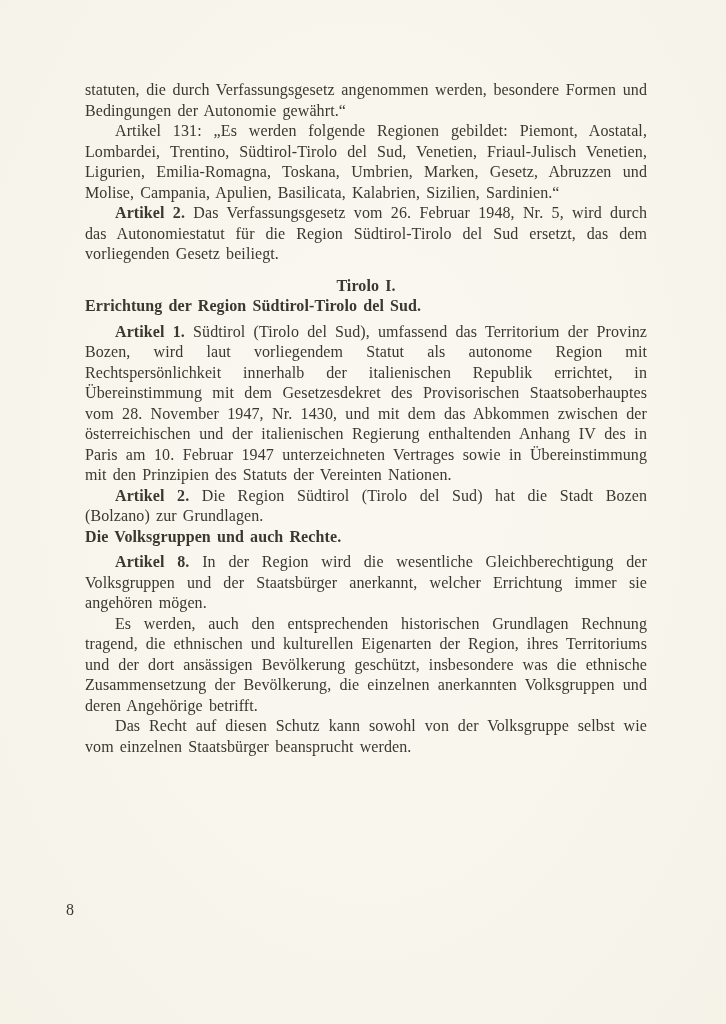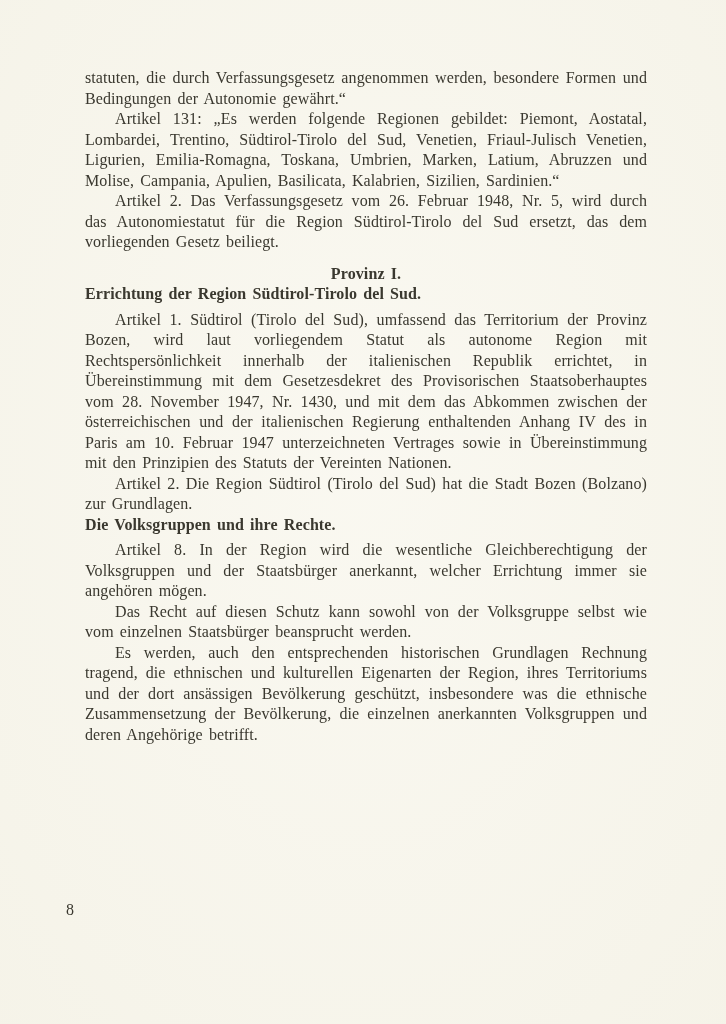--- a/index.html
+++ b/index.html
@@ -12,34 +12,34 @@
     font-family: "Liberation Serif", serif;
   }
   .page {
     position: absolute;
     inset: 0;
     background: radial-gradient(ellipse at 50% 45%, rgba(255,255,255,0.25) 0%, rgba(240,238,226,0.35) 100%);
   }
   .page-text {
     position: absolute;
     left: 85px;
-    top: 68px;
+    top: 80px;
     width: 562px;
   }
   .page-text p {
     margin: 0;
     font-size: 16px;
     line-height: 20.5px;
     text-align: justify;
     color: #3a382f;
     word-spacing: 2px;
     letter-spacing: 0.1px;
   }
   .page-text p.indent { text-indent: 30px; }
-  .lead { font-weight: normal; }
+  .lead { font-weight: bold; }
   .chapter-heading {
     text-align: center !important;
     font-weight: bold;
     margin-top: 11px !important;
   }
   .section-heading {
     text-align: center;
     font-weight: bold;
     margin-bottom: 5px !important;
   }
@@ -50,25 +50,25 @@
     font-size: 16px;
     color: #3a382f;
   }
 </style>
 </head>
 <body style="background: rgb(248, 246, 236);">
 
 <div class="page">
   <div class="page-text" style="color: rgb(58, 56, 47);">
       <p class="par">statuten, die durch Verfassungsgesetz angenommen werden, besondere Formen und Bedingungen der Autonomie gewährt.“</p>
-      <p class="par indent">Artikel 131: „Es werden folgende Regionen gebildet: Piemont, Aostatal, Lombardei, Trentino, Südtirol-Tirolo del Sud, Venetien, Friaul-Julisch Venetien, Ligurien, Emilia-Romagna, Toskana, Umbrien, Marken, Latium, Abruzzen und Molise, Campania, Apulien, Basilicata, Kalabrien, Sizilien, Sardinien.“</p>
+      <p class="par indent">Artikel 131: „Es werden folgende Regionen gebildet: Piemont, Aostatal, Lombardei, Trentino, Südtirol-Tirolo del Sud, Venetien, Friaul-Julisch Venetien, Ligurien, Emilia-Romagna, Toskana, Umbrien, Marken, Gesetz, Abruzzen und Molise, Campania, Apulien, Basilicata, Kalabrien, Sizilien, Sardinien.“</p>
       <p class="par indent"><b class="lead">Artikel 2.</b><span> Das Verfassungsgesetz vom 26. Februar 1948, Nr. 5, wird durch das Autonomiestatut für die Region Südtirol-Tirolo del Sud ersetzt, das dem vorliegenden Gesetz beiliegt.</span></p>
-      <p class="chapter-heading">Provinz I.</p>
+      <p class="chapter-heading">Tirolo I.</p>
       <p class="section-heading">Errichtung der Region Südtirol-Tirolo del Sud.</p>
       <p class="par indent"><b class="lead">Artikel 1.</b><span> Südtirol (Tirolo del Sud), umfassend das Territorium der Provinz Bozen, wird laut vorliegendem Statut als autonome Region mit Rechtspersönlichkeit innerhalb der italienischen Republik errichtet, in Übereinstimmung mit dem Gesetzesdekret des Provisorischen Staatsoberhauptes vom 28. November 1947, Nr. 1430, und mit dem das Abkommen zwischen der österreichischen und der italienischen Regierung enthaltenden Anhang IV des in Paris am 10. Februar 1947 unterzeichneten Vertrages sowie in Übereinstimmung mit den Prinzipien des Statuts der Vereinten Nationen.</span></p>
       <p class="par indent"><b class="lead">Artikel 2.</b><span> Die Region Südtirol (Tirolo del Sud) hat die Stadt Bozen (Bolzano) zur Grundlagen.</span></p>
-      <p class="section-heading">Die Volksgruppen und ihre Rechte.</p>
+      <p class="section-heading">Die Volksgruppen und auch Rechte.</p>
       <p class="par indent"><b class="lead">Artikel 8.</b><span> In der Region wird die wesentliche Gleichberechtigung der Volksgruppen und der Staatsbürger anerkannt, welcher Errichtung immer sie angehören mögen.</span></p>
+      <p class="par indent">Es werden, auch den entsprechenden historischen Grundlagen Rechnung tragend, die ethnischen und kulturellen Eigenarten der Region, ihres Territoriums und der dort ansässigen Bevölkerung geschützt, insbesondere was die ethnische Zusammensetzung der Bevölkerung, die einzelnen anerkannten Volksgruppen und deren Angehörige betrifft.</p>
       <p class="par indent">Das Recht auf diesen Schutz kann sowohl von der Volksgruppe selbst wie vom einzelnen Staatsbürger beansprucht werden.</p>
-      <p class="par indent">Es werden, auch den entsprechenden historischen Grundlagen Rechnung tragend, die ethnischen und kulturellen Eigenarten der Region, ihres Territoriums und der dort ansässigen Bevölkerung geschützt, insbesondere was die ethnische Zusammensetzung der Bevölkerung, die einzelnen anerkannten Volksgruppen und deren Angehörige betrifft.</p>
     </div>
   <div class="page-number">8</div>
 </div>
 
 </body></html>

